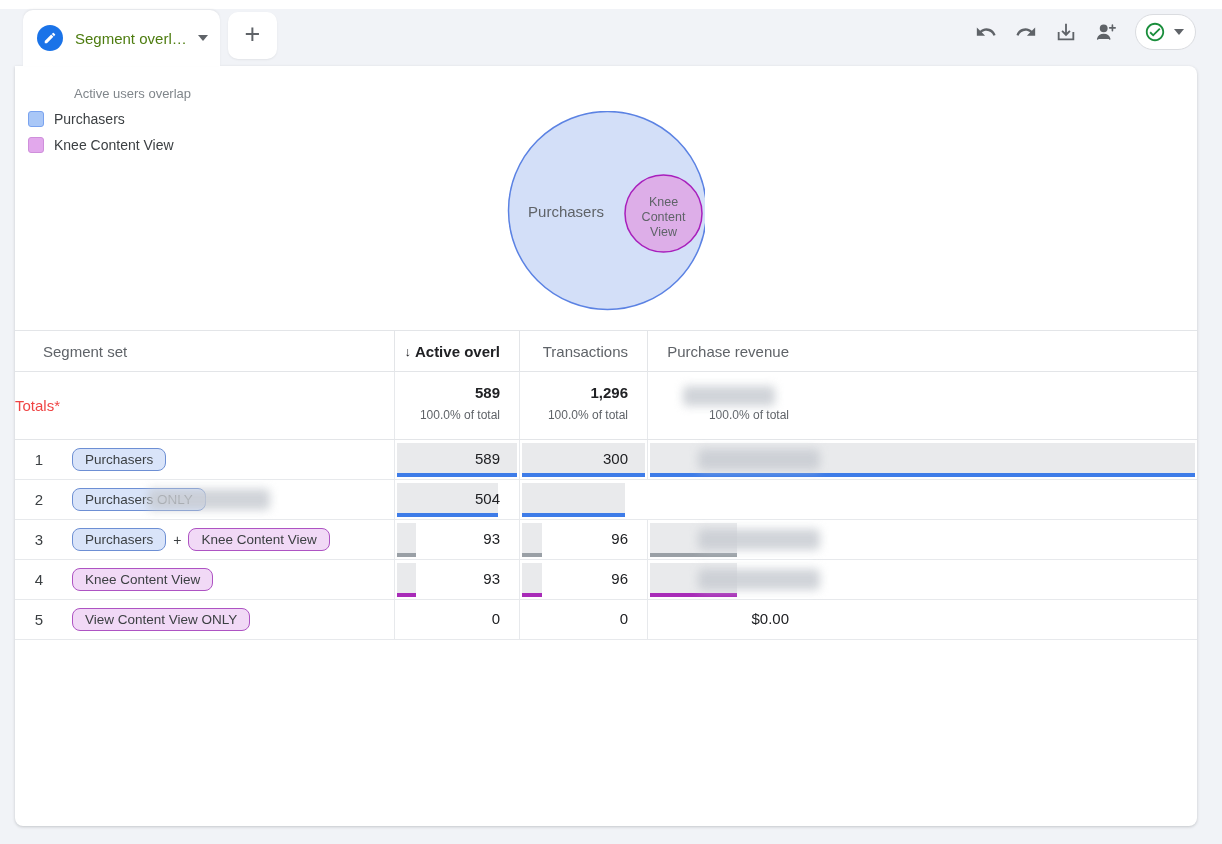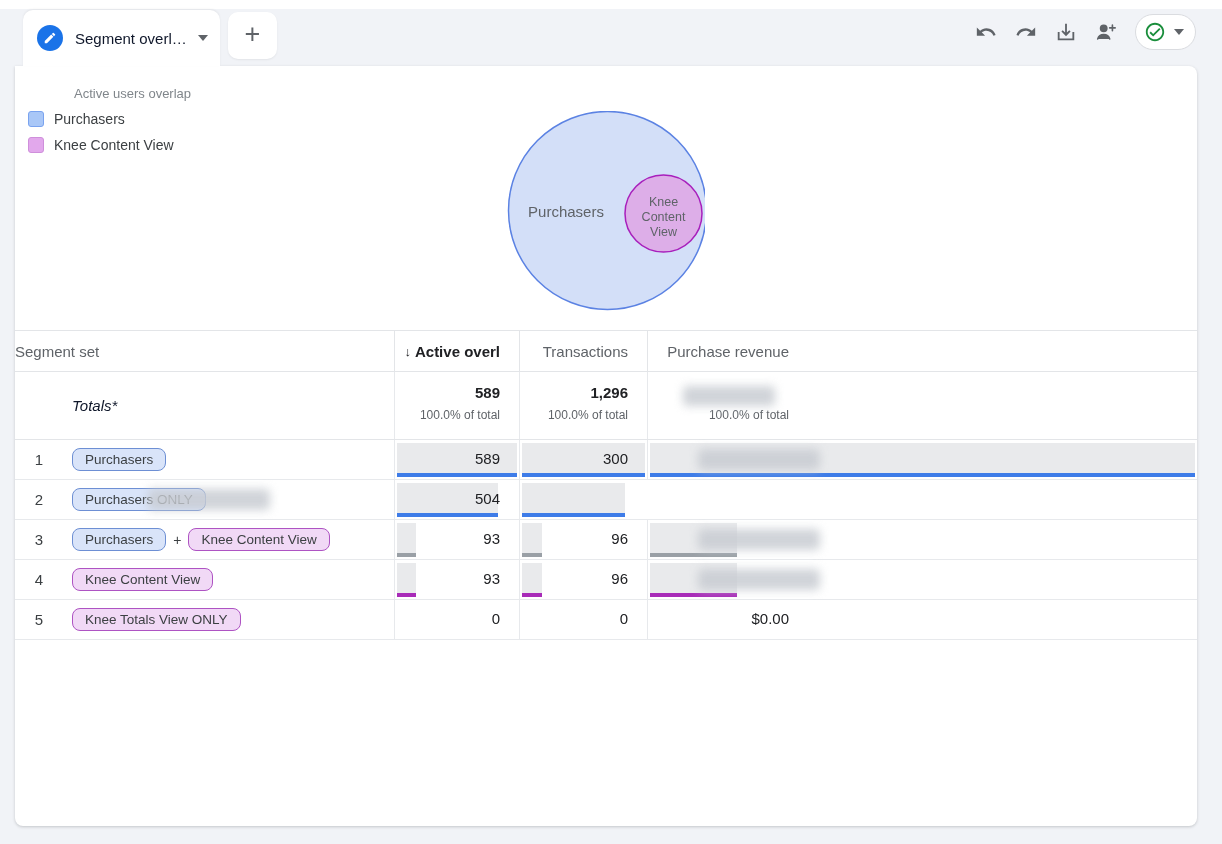--- a/index.html
+++ b/index.html
@@ -17,21 +17,21 @@
   .tab {
     position:absolute; left:23px; top:10px; width:197px; height:56px;
     background:#fff; border-radius:10px 10px 0 0;
     display:flex; align-items:center; padding:0 12px 0 14px;
     box-shadow:0 -1px 2px rgba(60,64,67,.08); z-index:3; cursor:pointer;
   }
   .pencil-badge {
     width:26px; height:26px; border-radius:50%; background:#1a73e8;
     display:flex; align-items:center; justify-content:center; flex:0 0 auto; margin-right:12px;
   }
-  .tab-label { font-size:15px; font-weight:500; color:#0f172a; white-space:nowrap; overflow:hidden; flex:1; }
+  .tab-label { font-size:15px; font-weight:500; color:#4d7c0f; white-space:nowrap; overflow:hidden; flex:1; }
   .caret-down { width:0; height:0; border-left:5px solid transparent; border-right:5px solid transparent; border-top:6px solid #5f6368; margin-left:8px; flex:0 0 auto; }
   .plus-tab {
     position:absolute; left:228px; top:12px; width:49px; height:47px;
     background:#fff; border-radius:10px; z-index:2; cursor:pointer;
     display:flex; align-items:center; justify-content:center;
     box-shadow:0 1px 2px rgba(60,64,67,.08);
   }
   .plus-glyph { font-size:27px; font-weight:300; color:#5f6368; line-height:1; margin-top:-2px; }
 
   
@@ -64,28 +64,28 @@
 
   
   .venn { position:absolute; left:478px; top:45px; width:212px; height:206px; }
   .venn text { font-family:"Liberation Sans", sans-serif; fill:#5f6368; }
 
   
   .table { position:absolute; left:0; top:264px; width:1182px; font-size:15px; }
   .grid-row { display:grid; grid-template-columns:379px 125px 128px 550px; }
   .thead { height:42px; border-top:1px solid #e3e5e8; border-bottom:1px solid #e3e5e8; color:#5f6368; }
   .thead > div { display:flex; align-items:center; }
-  .th-seg { }
+  .th-seg { padding-left:28px; }
   .th-num { justify-content:flex-end; padding-right:19px; border-left:1px solid #e3e5e8; cursor:pointer; }
   .th-rev { justify-content:flex-end; padding-right:408px; border-left:1px solid #e3e5e8; cursor:pointer; }
   .th-active { color:#202124; font-weight:700; }
   .sort-arrow { font-size:13px; font-weight:400; margin-right:4px; color:#202124; }
 
   .totals { height:68px; border-bottom:1px solid #e3e5e8; }
-  .totals-label { display:flex; align-items:center; padding-left:57px; font-weight:500; color:#0f172a;font-style:italic; }
+  .totals-label { display:flex; align-items:center; font-weight:500; color:#ef4444; }
   .totals-cell { position:relative; border-left:1px solid #e7e9ec; text-align:right; padding:12px 19px 0 0; }
   .totals-cell .main-val { font-weight:700; font-size:15px; color:#202124; display:block; }
   .totals-cell .sub-val { font-size:12px; color:#5f6368; display:block; margin-top:7px; }
   .totals-rev { padding-right:408px; }
   .blob { position:absolute; background:#c8ccd2; border-radius:4px; filter:blur(5px); opacity:.85; }
   .totals-blob { right:422px; top:14px; width:92px; height:20px; }
 
   .trow { height:40px; border-bottom:1px solid #e7e9ec; }
   .cell-seg { display:flex; align-items:center; padding-left:14px; }
   .row-num { width:20px; text-align:center; color:#3c4043; margin-right:23px; flex:0 0 auto; }
@@ -284,21 +284,21 @@
       <div class="num-cell">
         <span class="bar" style="width: calc(16% - 0.64px);"></span>
           <span class="bar-line" style="width: calc(16% - 0.64px); background: rgb(168, 43, 184);"></span>
         <span class="blob row-blob"></span>
       </div>
     </div>
 
     <div class="grid-row trow">
       <div class="cell-seg">
         <span class="row-num">5</span>
-        <span class="chip chip-pink">Knee Totals View ONLY</span>
+        <span class="chip chip-pink">View Content View ONLY</span>
       </div>
       <div class="num-cell">
         <span class="val">0</span>
       </div>
       <div class="num-cell">
         <span class="val">0</span>
       </div>
       <div class="num-cell">
         <span class="val val-rev">$0.00</span>
       </div>

